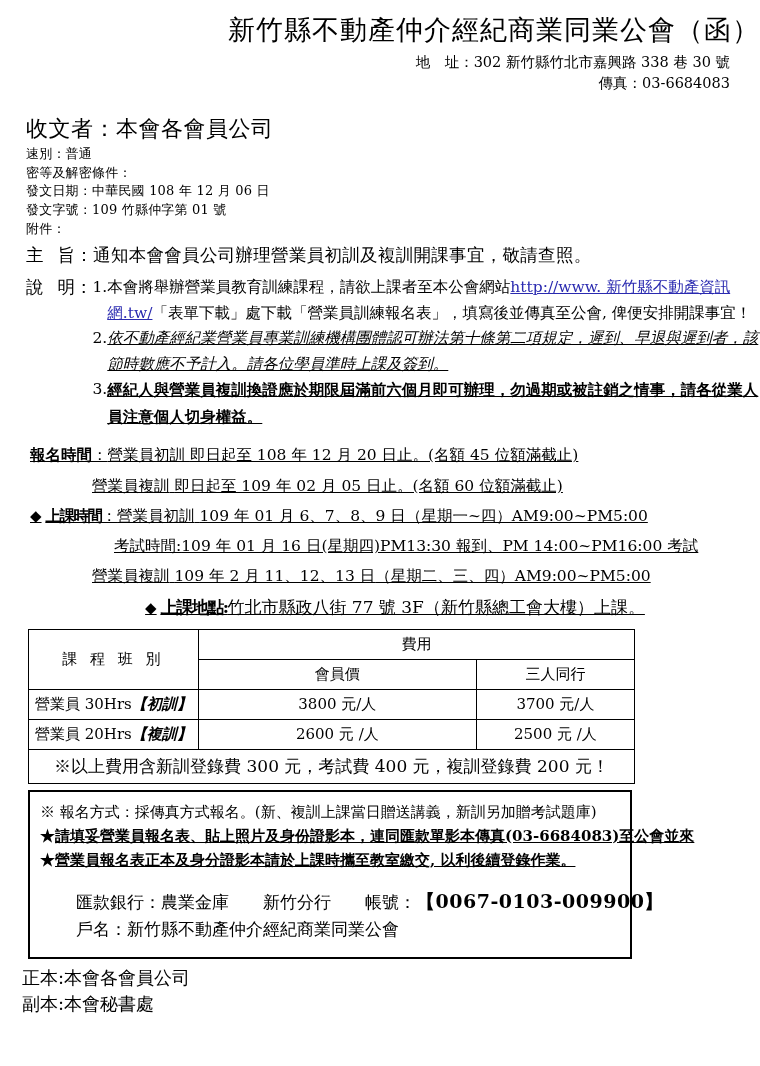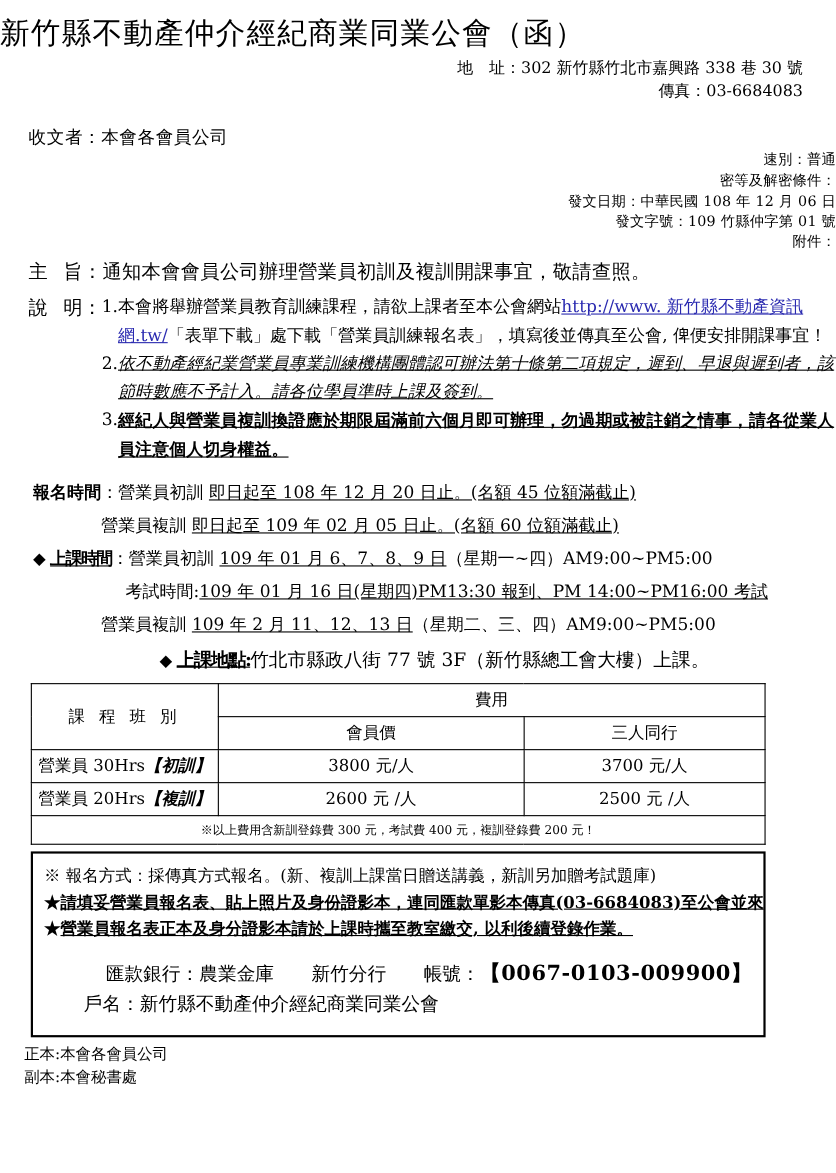--- a/index.html
+++ b/index.html
@@ -19,21 +19,21 @@
   }
   .page {
     position: relative;
     width: 760px;
     height: 1066px;
     padding: 0;
   }
 
   
   .doc-title {
-    text-align: left;
+    text-align: right;
     font-size: 27px;
     letter-spacing: 1px;
     font-weight: 400;
     margin: 12px 0 2px 0;
     white-space: nowrap;
   }
 
   
   .contact-block {
     margin: 4px 30px 0 0;
@@ -46,31 +46,30 @@
   }
   .contact-row .lbl { letter-spacing: 0; }
   .contact-inline-gap { display: inline-block; width: 26px; }
 
   
   .meta {
     margin: 22px 0 0 26px;
     line-height: 1.30;
   }
   .meta .recipient {
-    font-size: 16px;
+    font-size: 22px;
     letter-spacing: 0.5px;
     margin-bottom: 1px;
     white-space: nowrap;
   }
   .meta .small-line {
     font-size: 13px;
     letter-spacing: 0.2px;
     white-space: nowrap;
     line-height: 1.45;
-    text-align: right;
   }
 
   
   .subject {
     margin: 4px 0 0 26px;
     font-size: 17.5px;
     white-space: nowrap;
     letter-spacing: 0.3px;
   }
   .subject .label-spaced { letter-spacing: 14px; }
@@ -105,20 +104,21 @@
   }
   .u   { text-decoration: underline; }
   .ital{ font-style: italic; }
   .bold{ font-weight: bold; }
 
   
   .sched {
     margin: 10px 0 0 30px;
     font-size: 15.5px;
     line-height: 1.95;
+    text-decoration: underline;
   }
   .sched-line { white-space: nowrap; }
   .sched-label { font-weight: bold; }
   .indent-1 { padding-left: 62px; }
   .indent-2 { padding-left: 84px; }
   .diamond {
     font-size: 15px;
     margin-right: 4px;
   }
   .strike-label {
@@ -128,44 +128,44 @@
     letter-spacing: -1.5px;
   }
 
   
   .fee-table-wrap {
     margin: 4px 0 0 28px;
     width: 668px;
   }
   table.fee {
     border-collapse: collapse;
-    width: 668px;
+    width: 607px;
     font-size: 15px;
   }
   table.fee td, table.fee th {
     border: 1px solid #000000;
     padding: 5px 6px;
     text-align: center;
     font-weight: normal;
     vertical-align: middle;
   }
   td.course-col { width: 118px; text-align: left; padding-left: 6px; white-space: nowrap; }
   td.course-head { text-align: center; letter-spacing: 4px; }
   td.member-col { width: 265px; }
   .note-row td {
     text-align: left;
     padding: 4px 8px;
-    font-size: 11px;
+    font-size: 17px;
     border-top: 2px solid #000000;
   }
 
   
   .bottom-box {
     margin: 6px 0 0 28px;
-    width: 668px;
+    width: 604px;
     border: 2px solid #000000;
     box-sizing: border-box;
     padding: 8px 10px 14px 10px;
     font-size: 15px;
     line-height: 1.6;
   }
   .bottom-box .bb-line { white-space: nowrap; }
   .bb-sub { padding-left: 18px; }
   .bank-line {
     margin-top: 14px;
@@ -182,21 +182,21 @@
   .holder-line {
     padding-left: 36px;
     font-size: 17px;
     white-space: nowrap;
   }
   .gap-md { display: inline-block; width: 34px; }
 
   
   .footer {
     margin: 6px 0 0 22px;
-    font-size: 14px;
+    font-size: 18px;
     line-height: 1.45;
   }
   .footer div { white-space: nowrap; }
 </style>
 </head>
 <body>
 
 <div class="page">
 
   <div class="doc-title">新竹縣不動產仲介經紀商業同業公會（函）</div>

